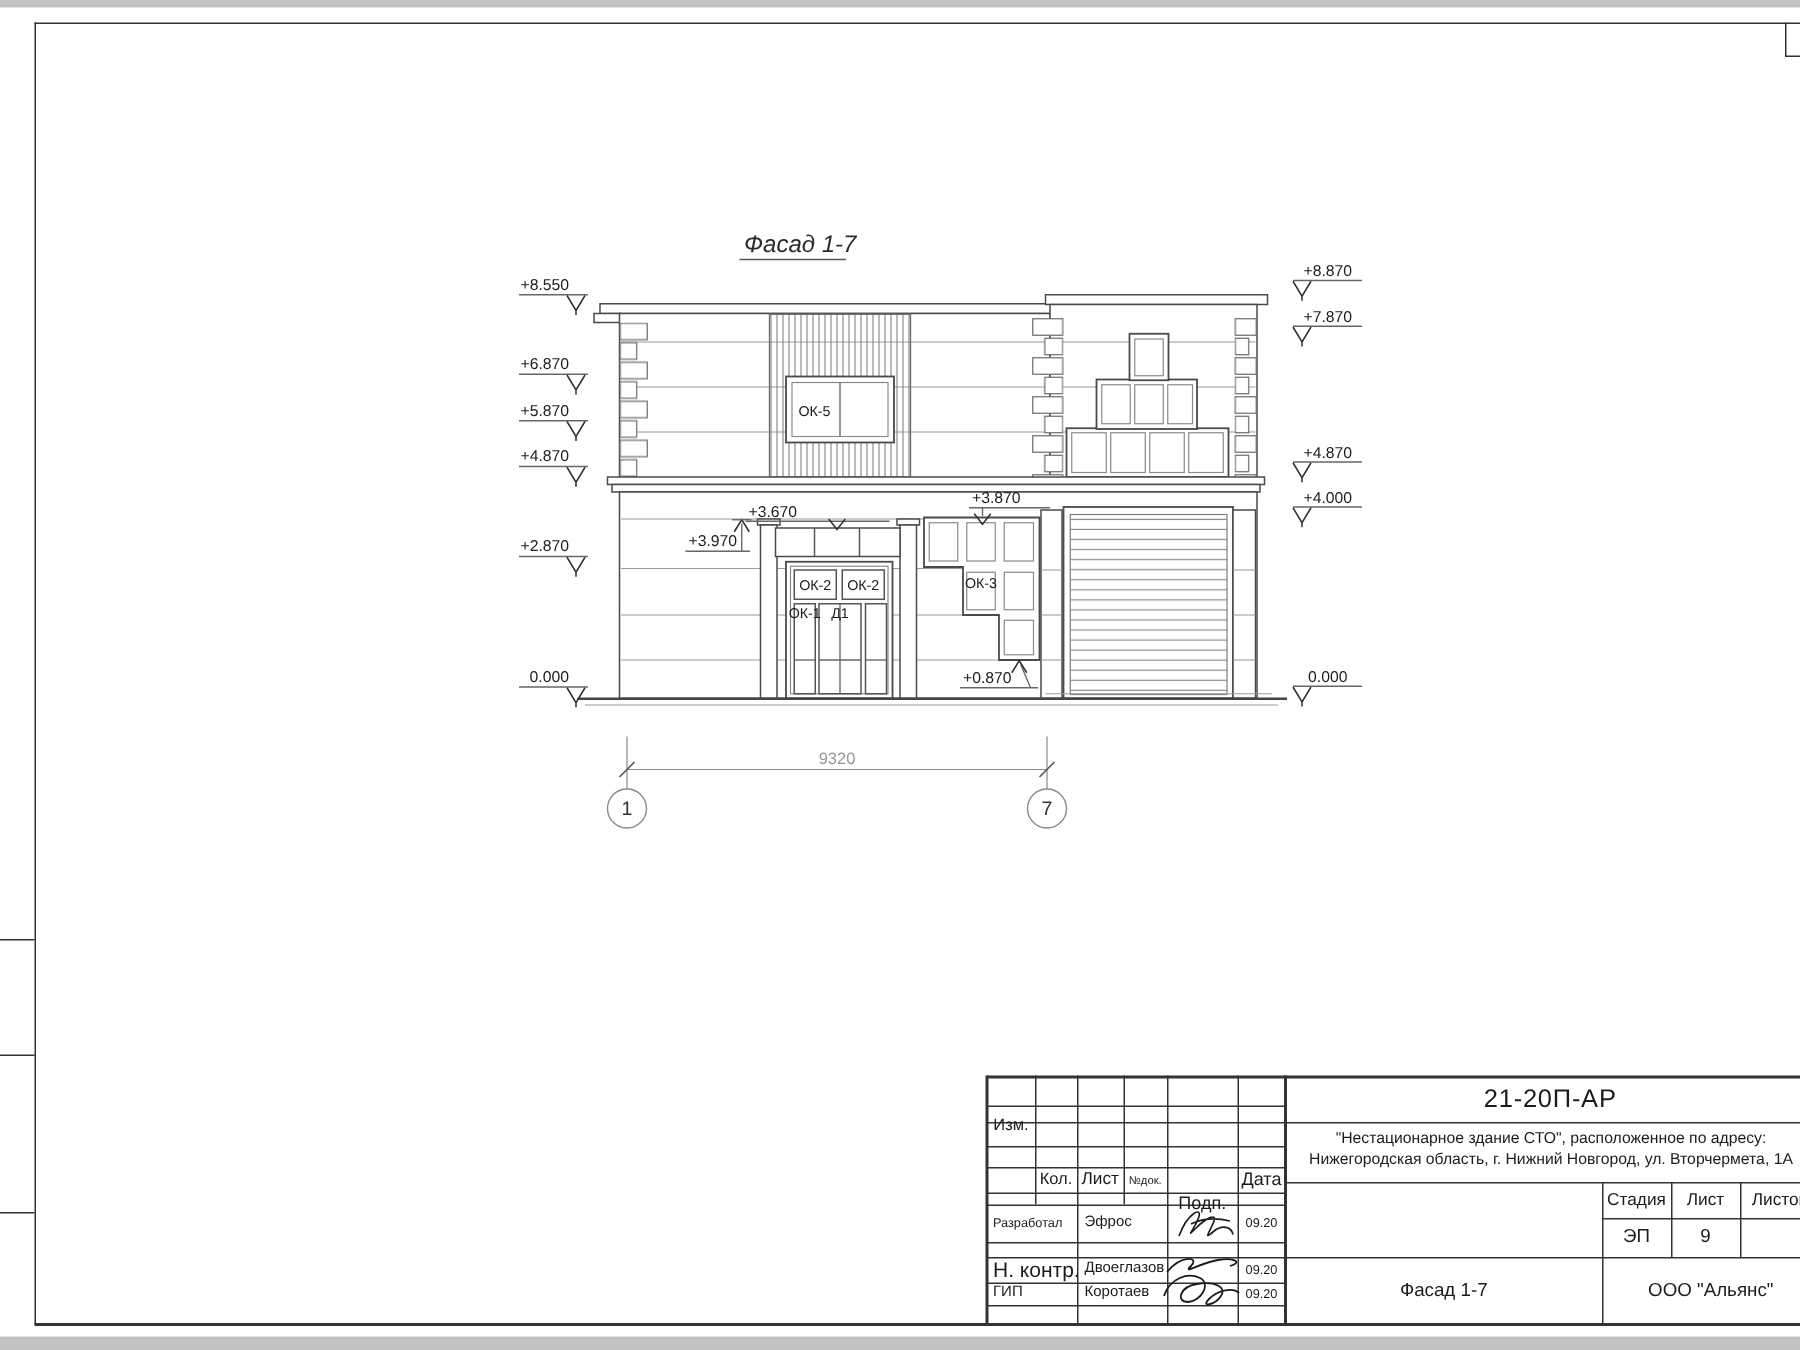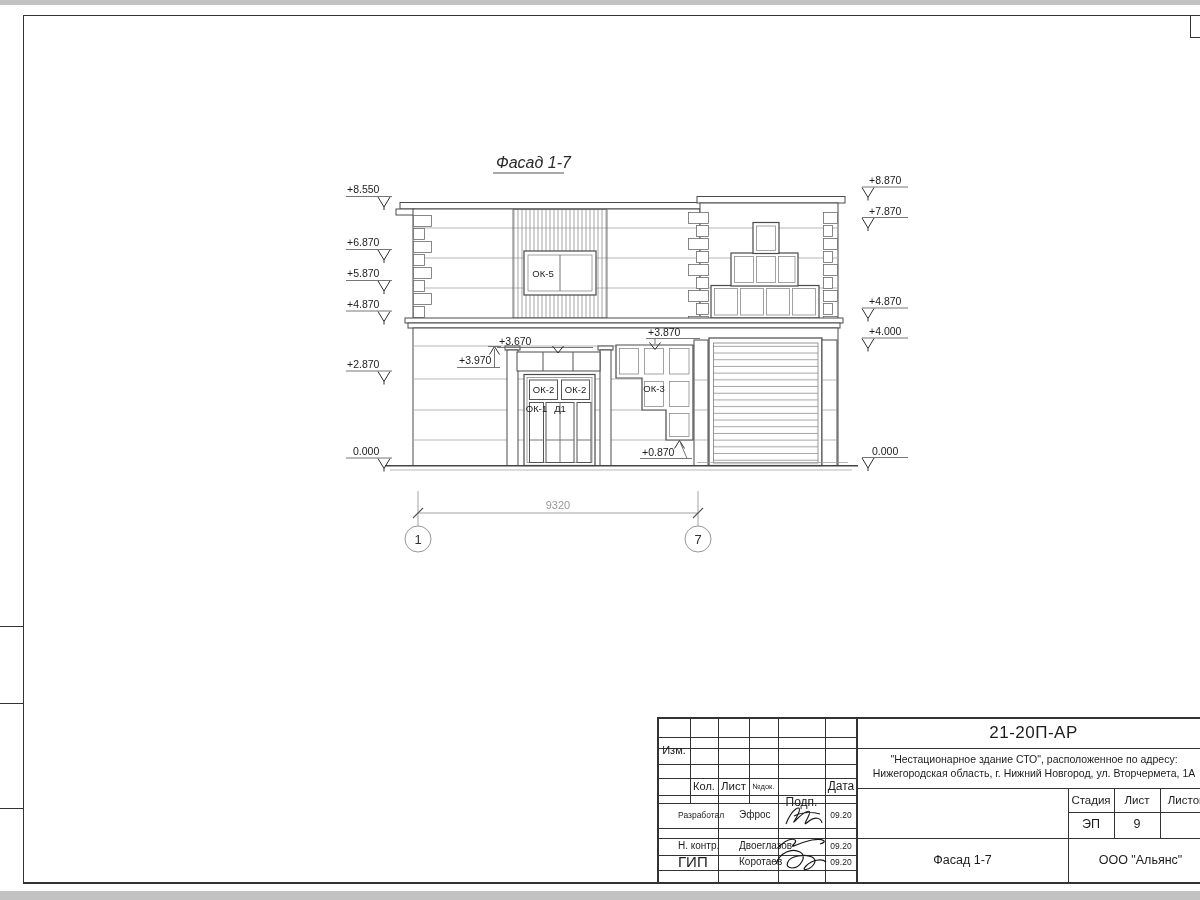--- a/index.html
+++ b/index.html
@@ -4,21 +4,21 @@
 <style>
   html,body{margin:0;padding:0;background:#fff;}
   .sheet{position:relative;width:1200px;height:900px;background:#fff;overflow:hidden;
          font-family:"Liberation Sans",sans-serif;color:#222;}
   .strip{position:absolute;background:#c2c2c2;}
   .h,.v{position:absolute;background:#333;}
   .h{height:1px;} .v{width:1px;}
   .h.thick{height:2px;} .v.thick{width:2px;}
   .tx{position:absolute;display:flex;align-items:center;justify-content:center;
       white-space:nowrap;color:#1c1c1c;line-height:1.25;}
-  .tx.left{justify-content:flex-start;padding-left:2px;margin-left:16px;}
+  .tx.left{justify-content:flex-start;padding-left:2px;}
   .cad{position:absolute;left:0;top:0;}
   svg text{font-family:"Liberation Sans",sans-serif;fill:#1c1c1c;}
   .w{fill:#fff;stroke:#4a4a4a;stroke-width:1;}
   .w2{fill:#fff;stroke:#4a4a4a;stroke-width:1.2;}
   .p{fill:#fff;stroke:#555;stroke-width:1;}
   .f{fill:none;stroke:#8a8a8a;stroke-width:0.8;}
   .ln{stroke:#555;stroke-width:1;}
   .mid{stroke:#666;stroke-width:0.9;}
   .thin{stroke:#9a9a9a;stroke-width:0.7;}
   .arr{stroke:#2f2f2f;stroke-width:1;fill:none;}
@@ -322,25 +322,25 @@
   <div class="tx" style="left:690px;top:778px;width:28px;height:17px;font-size:11px;text-align:center;">Кол.</div>
   <div class="tx" style="left:718px;top:778px;width:31px;height:17px;font-size:11.5px;">Лист</div>
   <div class="tx" style="left:749px;top:778px;width:29px;height:17px;font-size:7.5px;">№док.</div>
   <div class="tx" style="left:778px;top:778px;width:47px;height:17px;font-size:12px;margin-top:16px;">Подп.</div>
   <div class="tx" style="left:825px;top:778px;width:32px;height:17px;font-size:12px;">Дата</div>
 
   <div class="tx left" style="left:660px;top:803px;width:58px;height:25px;font-size:8.5px;">Разработал</div>
   <div class="tx left" style="left:721px;top:803px;width:57px;height:25px;font-size:10px;">Эфрос</div>
   <div class="tx" style="left:825px;top:803px;width:32px;height:25px;font-size:8.5px;">09.20</div>
 
-  <div class="tx left" style="left:660px;top:838px;width:58px;height:17px;font-size:10px;">Н. контр.</div>
+  <div class="tx left" style="left:660px;top:838px;width:58px;height:17px;font-size:14px;">Н. контр.</div>
   <div class="tx left" style="left:721px;top:838px;width:57px;height:17px;font-size:10px;">Двоеглазов</div>
   <div class="tx" style="left:825px;top:838px;width:32px;height:17px;font-size:8.5px;">09.20</div>
 
-  <div class="tx left" style="left:660px;top:855px;width:58px;height:15px;font-size:15px;">ГИП</div>
+  <div class="tx left" style="left:660px;top:855px;width:58px;height:15px;font-size:10px;">ГИП</div>
   <div class="tx left" style="left:721px;top:855px;width:57px;height:15px;font-size:10px;">Коротаев</div>
   <div class="tx" style="left:825px;top:855px;width:32px;height:15px;font-size:8.5px;">09.20</div>
 
   <svg class="sig" style="left:782px;top:802px;" width="44" height="28" viewBox="0 0 44 28">
     <path d="M4,22 C10,6 20,2 17,10 C14,18 8,24 15,17 C22,10 30,6 27,13 C24,20 20,25 27,19 C33,14 39,16 40,21 M12,14 C20,10 30,10 38,12" fill="none" stroke="#1a1a1a" stroke-width="1.1"></path>
   </svg>
   <svg class="sig" style="left:770px;top:834px;" width="64" height="40" viewBox="0 0 64 40">
     <path d="M8,14 C18,2 30,4 24,10 C18,16 30,8 42,6 C54,4 58,8 50,10 M6,30 C10,18 22,14 30,18 C38,22 30,34 22,34 C14,34 16,24 28,22 C40,20 48,24 44,30 C40,36 30,38 36,32 C42,26 52,24 56,28" fill="none" stroke="#1a1a1a" stroke-width="1.2"></path>
   </svg>
 

